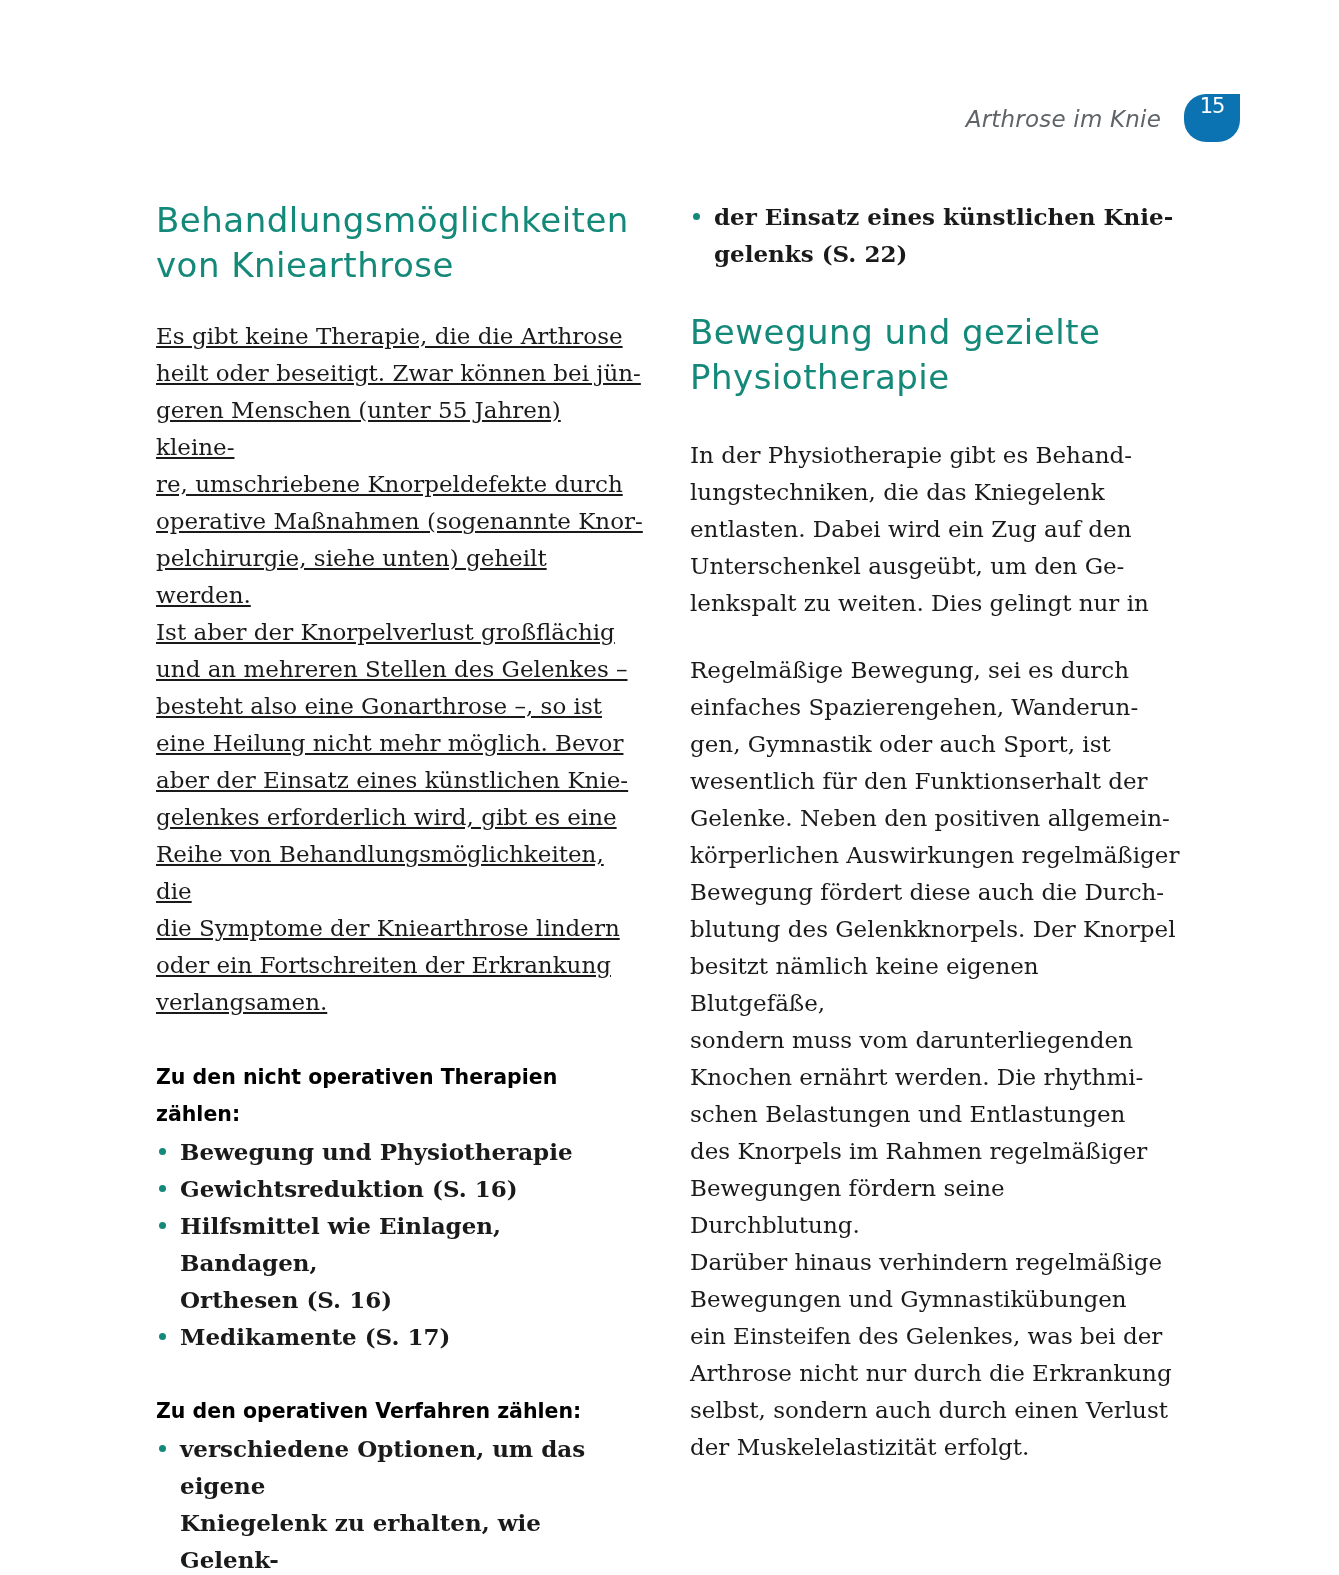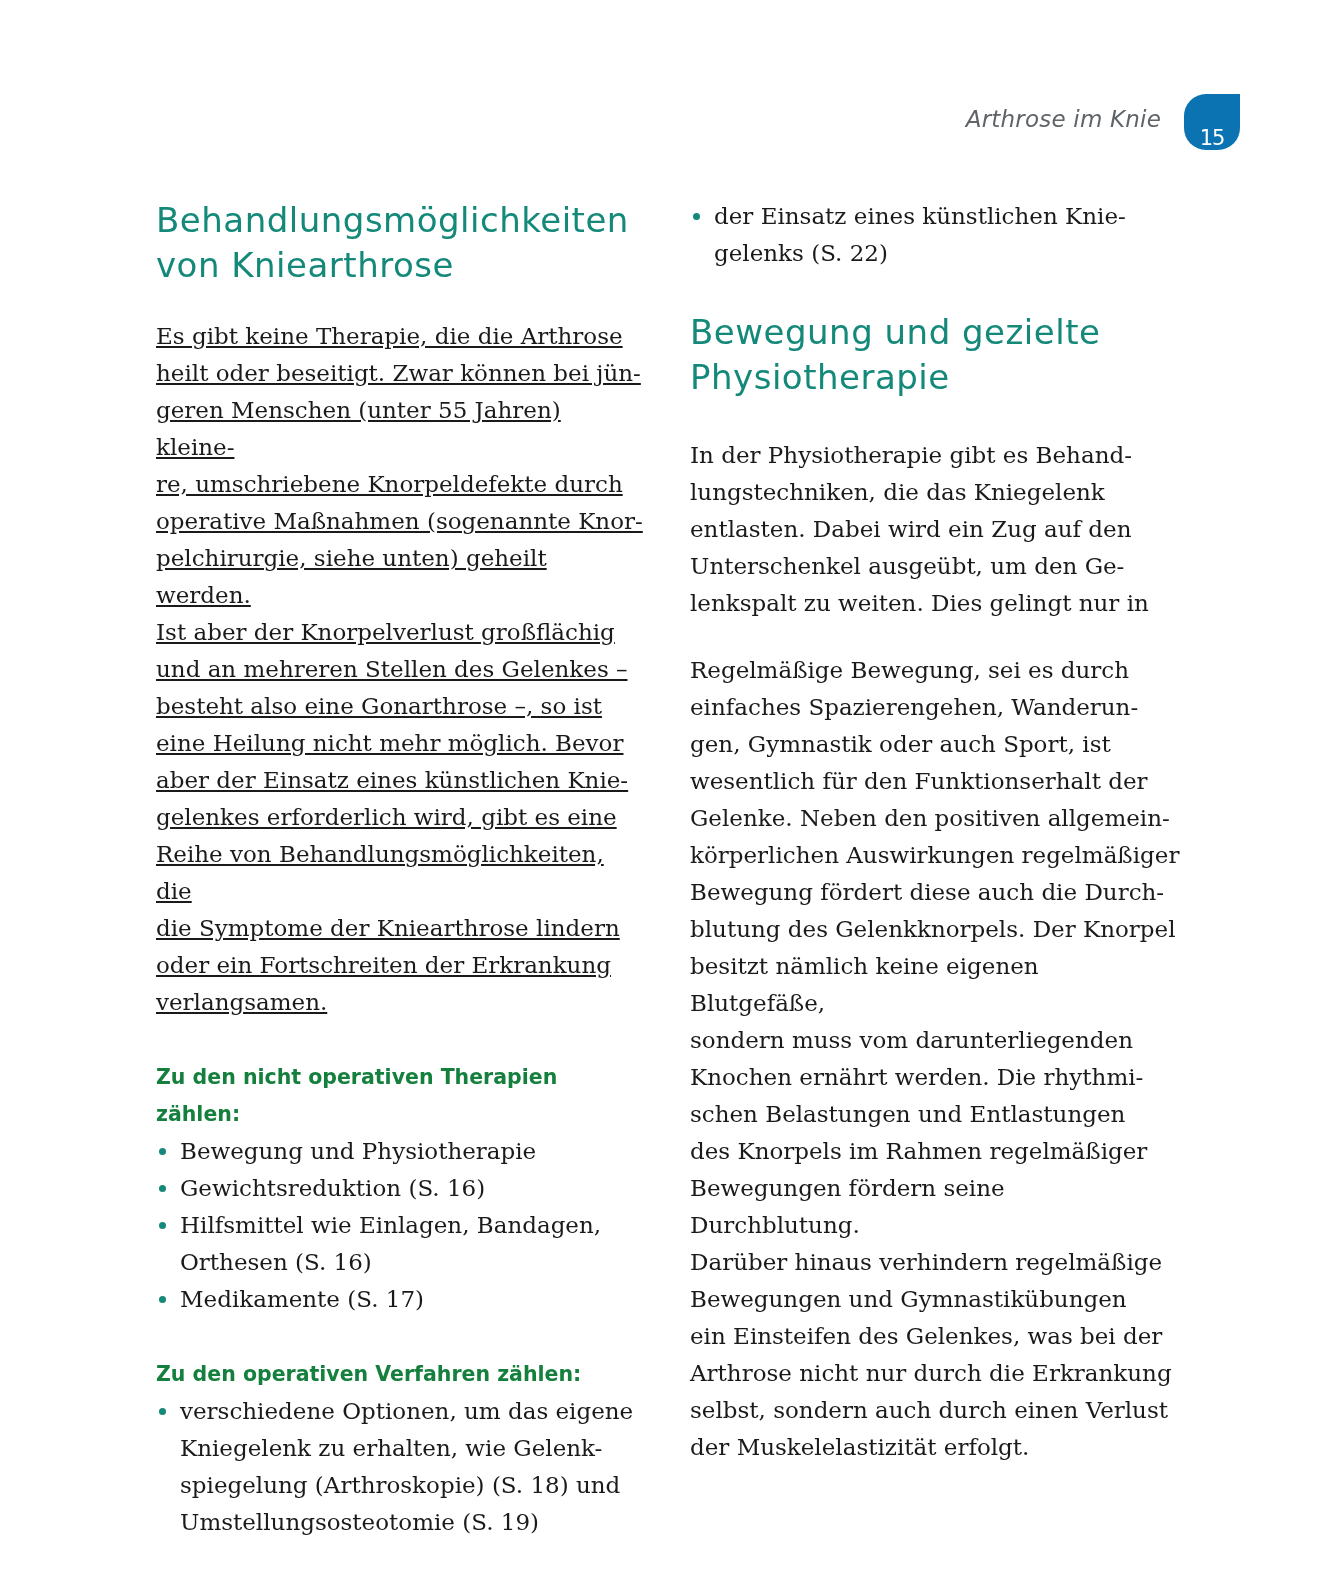--- a/index.html
+++ b/index.html
@@ -4,44 +4,44 @@
   <style>
     html, body { margin: 0; padding: 0; background: #ffffff; }
     body { width: 1339px; height: 1575px; position: relative; overflow: hidden; }
     .running-header {
       position: absolute; top: 106px; right: 178px;
       font-family: "DejaVu Sans", sans-serif; font-size: 23px; color: #5f6468;
       letter-spacing: 0.2px;
       font-style: italic;
     }
     .page-badge {
-      position: absolute; left: 1184px; top: 94px; width: 56px; height: 56px;
+      position: absolute; left: 1184px; top: 94px; width: 56px; height: 48px;
       background: #0b73b1; color: #ffffff;
       border-radius: 22px 0 22px 22px;
-      display: flex; align-items: flex-end; justify-content: center;
+      display: flex; align-items: flex-start; justify-content: center;
       font-family: "DejaVu Sans", sans-serif; font-size: 21px; letter-spacing: -1px;
     }
     .col { position: absolute; width: 490px; }
     .col-left { left: 156px; top: 198px; }
     .col-right { left: 690px; top: 198px; }
     h2 {
       font-family: "DejaVu Sans", sans-serif; font-weight: normal;
       color: #14897a; font-size: 34px; line-height: 45px; margin: 0;
       letter-spacing: 0.5px;
     }
     p, li {
       font-family: "DejaVu Serif", serif; font-size: 23px; line-height: 37px;
       color: #1a1a1a; margin: 0;
     }
     p { white-space: pre-line; }
     .subhead {
-      font-family: "DejaVu Sans", sans-serif; font-weight: bold; color: #15803d;
+      font-family: "DejaVu Sans", sans-serif; font-weight: bold; color: #000000;
       font-size: 20.5px; line-height: 37px; margin: 0;
     }
-    ul { list-style: none; margin: 0; padding: 0; }
+    ul { list-style: none; margin: 0; padding: 0; font-weight: bold; }
     li { position: relative; padding-left: 24px; white-space: pre-line; }
     li .bullet {
       position: absolute; left: 3px; top: 15px; width: 7px; height: 7px;
       border-radius: 50%; background: #14897a;
     }
   </style>
 </head>
 <body>
 
 <div class="running-header">Arthrose im Knie</div>

